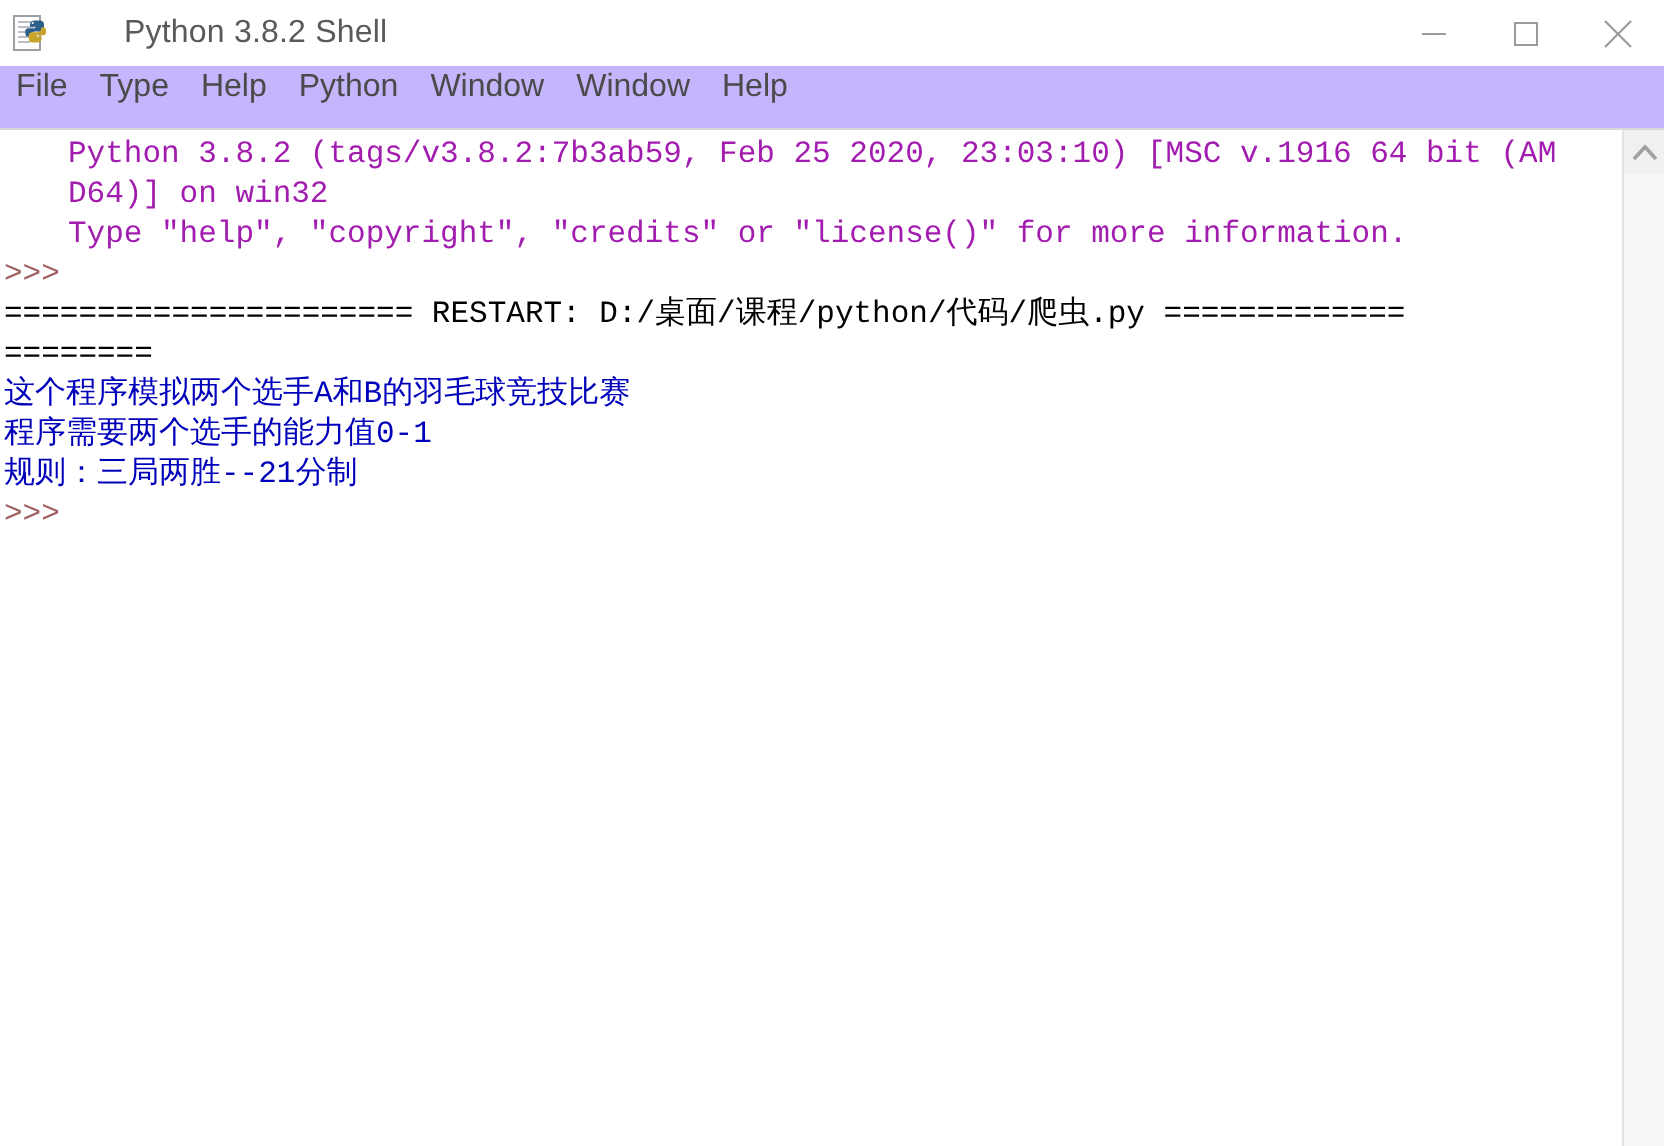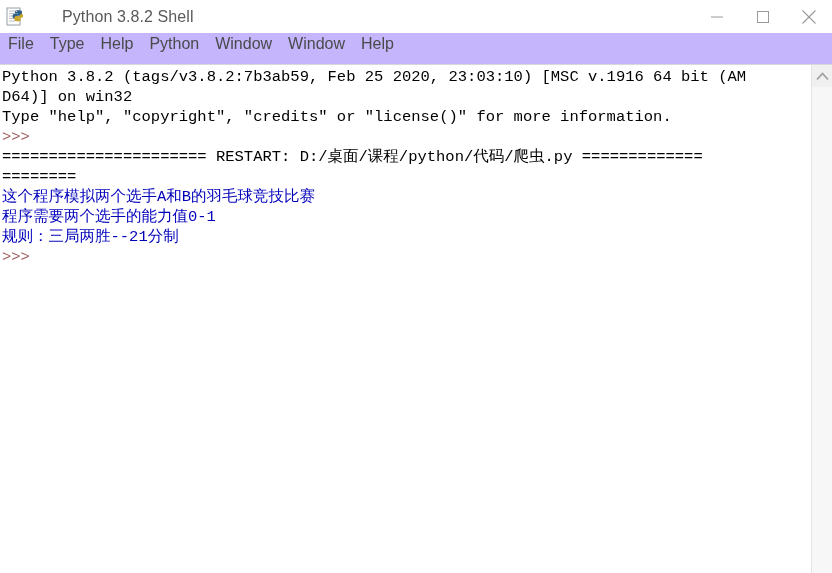--- a/index.html
+++ b/index.html
@@ -107,21 +107,21 @@
     font-size: 15.5px;
     line-height: 20px;
     white-space: pre;
     letter-spacing: 0px;
   }
   .line {
     white-space: pre;
     height: 20px;
     line-height: 20px;
   }
-  .c-stdin   { color: #000000; }
+  .c-stdin   { color: #a21caf; margin-left: 32px; }
   .c-stdout  { color: #0000bb; }
   .c-prompt  { color: #a06060; }
   .c-restart { color: #000000; }
 
   
   #vscroll {
     width: 21px;
     min-width: 21px;
     background: #f0f0f0;
     border-left: 1px solid #e3e3e3;

